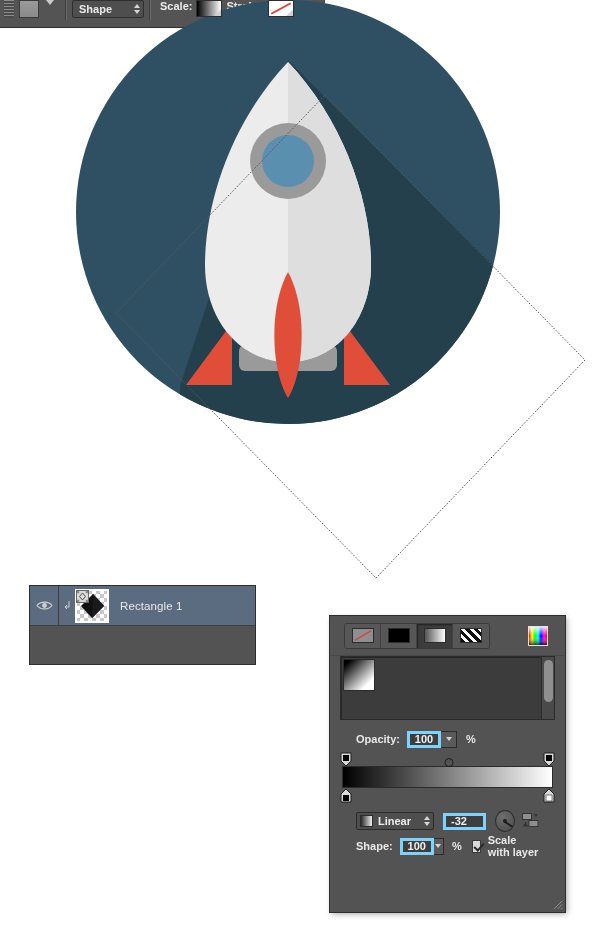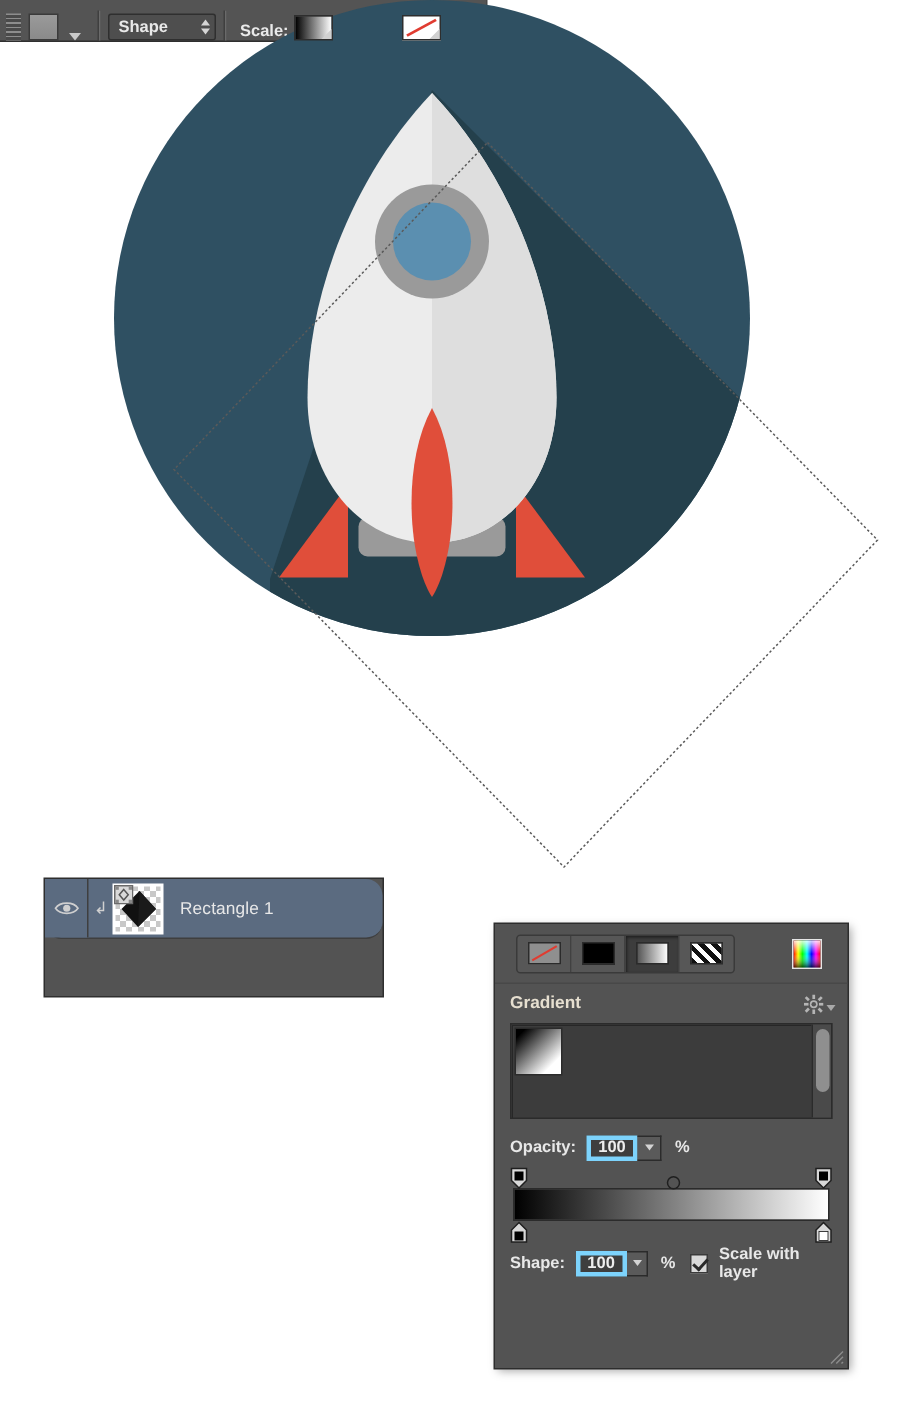--- a/index.html
+++ b/index.html
@@ -49,21 +49,20 @@
     width: 225px; height: 78px;
     background: #535353;
     box-shadow: 0 0 0 1px #2e2e2e;
   }
   .layer-row {
     position: relative;
     height: 39px;
     display: flex;
     align-items: center;
     border-bottom: 1px solid #3f3f3f;
-    border-radius: 11px;
   }
   .layer-row.selected { background: #5b6b80; }
   .eye-cell {
     width: 29px; height: 100%;
     display: flex; align-items: center; justify-content: center;
     border-right: 1px solid #3f3f3f;
     box-sizing: border-box;
   }
   .layer-row.selected .eye-cell { background: #5b6b80; }
   .eye-icon { display: block; }
@@ -102,21 +101,21 @@
     text-decoration-color: #9fb0c4;
   }
 
   
   #options-bar {
     left: 270px; top: 588px;
     width: 324px; height: 27px;
     background: #545454;
     box-shadow: 0 1px 0 #2f2f2f, 0 0 0 1px #474747;
     display: flex;
-    align-items: flex-end;
+    align-items: flex-start;
   }
   .grip {
     width: 10px; height: 18px;
     margin: 0 5px 0 4px;
     background-image: repeating-linear-gradient(to bottom, #8d8d8d 0, #8d8d8d 1px, #4a4a4a 1px, #4a4a4a 3px);
   }
   .tool-swatch {
     width: 20px; height: 18px;
     background: linear-gradient(#9a9a9a, #8a8a8a);
     border: 1px solid #3a3a3a;
@@ -268,21 +267,21 @@
     box-sizing: border-box;
   }
   .preset-thumbbar {
     width: 9px; height: 42px;
     background: #8f8f8f;
     border-radius: 5px;
   }
   .row {
     display: flex;
     align-items: center;
-    padding: 0 10px;
+    padding: 0 26px;
     box-sizing: border-box;
   }
   .lbl { color: #e8e8e8; font-size: 11px; font-weight: bold; }
   .numfield {
     background: #3e3e3e;
     border: 3px solid #7dd3fc;
     color: #eeeeee;
     font-size: 11px;
     font-weight: bold;
     height: 17px;
@@ -532,40 +531,20 @@
             <stop offset="50%" stop-color="#ffffff" stop-opacity="0"></stop>
             <stop offset="100%" stop-color="#000000" stop-opacity="0.7"></stop>
           </linearGradient>
         </defs>
         <rect width="18" height="18" fill="url(#hue)"></rect>
         <rect width="18" height="18" fill="url(#val)"></rect>
       </svg>
     </div>
   </div>
 
-  <div id="gradient-title-row">
-    <div id="gradient-title">Gradient</div>
-    <div class="gear-wrap">
-      <svg width="13" height="13" viewBox="0 0 13 13">
-        <g fill="#b5b5b5">
-          <circle cx="6.5" cy="6.5" r="2.6"></circle>
-          <rect x="5.6" y="0" width="1.8" height="3"></rect>
-          <rect x="5.6" y="10" width="1.8" height="3"></rect>
-          <rect x="0" y="5.6" width="3" height="1.8"></rect>
-          <rect x="10" y="5.6" width="3" height="1.8"></rect>
-          <rect x="1.3" y="1.3" width="1.8" height="3" transform="rotate(-45 2.2 2.8)"></rect>
-          <rect x="9.9" y="8.9" width="1.8" height="3" transform="rotate(-45 10.8 10.4)"></rect>
-          <rect x="9.9" y="1.3" width="1.8" height="3" transform="rotate(45 10.8 2.8)"></rect>
-          <rect x="1.3" y="8.9" width="1.8" height="3" transform="rotate(45 2.2 10.4)"></rect>
-        </g>
-        <circle cx="6.5" cy="6.5" r="1.5" fill="#535353"></circle>
-      </svg>
-      <span class="gear-caret"></span>
-    </div>
-  </div>
 
   <div id="preset-box" class="sunken">
     <div id="preset-list">
       <div class="preset-swatch" style="background:linear-gradient(135deg,#000000 0%,#000000 10%,#ffffff 80%,#ffffff 100%);"></div>
     </div>
     <div class="preset-scroll">
       <div class="preset-thumbbar"></div>
     </div>
   </div>
 
@@ -603,20 +582,42 @@
       </svg>
     </div>
     <div class="stop-bottom" style="left:100%; margin-left:-4px;">
       <svg width="12" height="15" viewBox="0 0 12 15">
         <path d="M6 1 L11 6 V14 H1 V6 Z" fill="#d8d8d8" stroke="#1f1f1f" stroke-width="1"></path>
         <rect x="3" y="7" width="6" height="6" fill="#ffffff" stroke="#2a2a2a" stroke-width="0.6"></rect>
       </svg>
     </div>
   </div>
 
+  <div class="row" style="height:26px;margin-top:4px;">
+    <span class="type-combo" style="width:86px;">
+      <span style="display:inline-block;width:13px;height:12px;background:linear-gradient(90deg,#2a2a2a,#f0f0f0);border:1px solid #2b2b2b;box-sizing:border-box;"></span>
+      <span style="margin-left:5px;flex:1;">Linear</span>
+      <span class="spin">
+          <i class="up"></i>
+          <i class="down"></i>
+        </span>
+    </span>
+    <span class="numfield" style="width:46px;margin-left:9px;">-32</span>
+    <span class="angle-dial" style="margin-left:9px;">
+      <span class="knob"></span>
+    </span>
+    <span style="margin-left:7px;">
+      <svg width="17" height="15" viewBox="0 0 17 15">
+        <rect x="0.5" y="0.5" width="9" height="6" fill="#8e8e8e" stroke="#343434"></rect>
+        <path d="M12 1 L16 1 L14 4 Z" fill="#343434"></path>
+        <rect x="7" y="7.5" width="9" height="6" fill="#8e8e8e" stroke="#343434"></rect>
+        <path d="M1 13.5 L3.5 8.5 L6 13.5 Z" fill="#343434"></path>
+      </svg>
+    </span>
+  </div>
 
   <div class="row" style="height:24px;">
     <span class="lbl">Shape:</span>
     <span class="numfield" style="width:34px;margin-left:7px;justify-content:center;">100</span>
     <span class="dropdown-btn">
         <i></i>
       </span>
     <span class="lbl" style="margin-left:8px;">%</span>
     <span class="chk" style="margin-left:10px;"></span>
     <span class="lbl" style="margin-left:7px;">Scale with layer</span>

